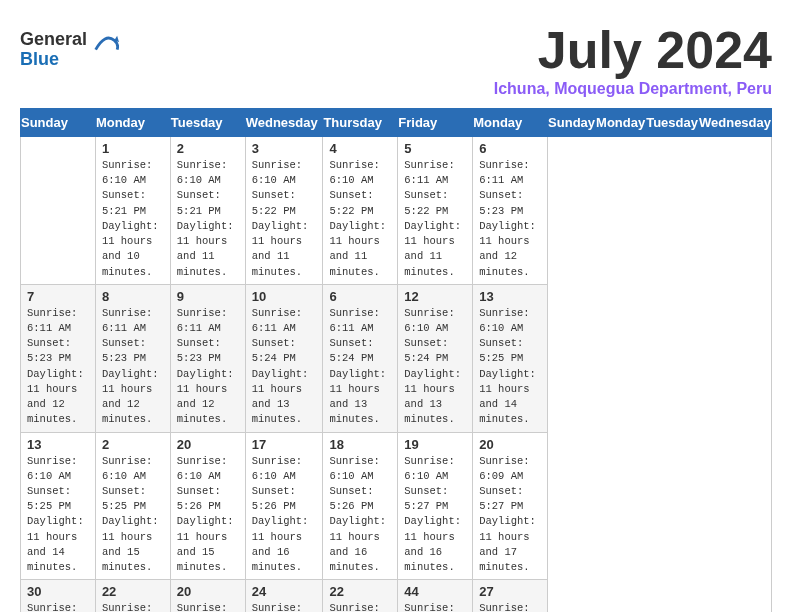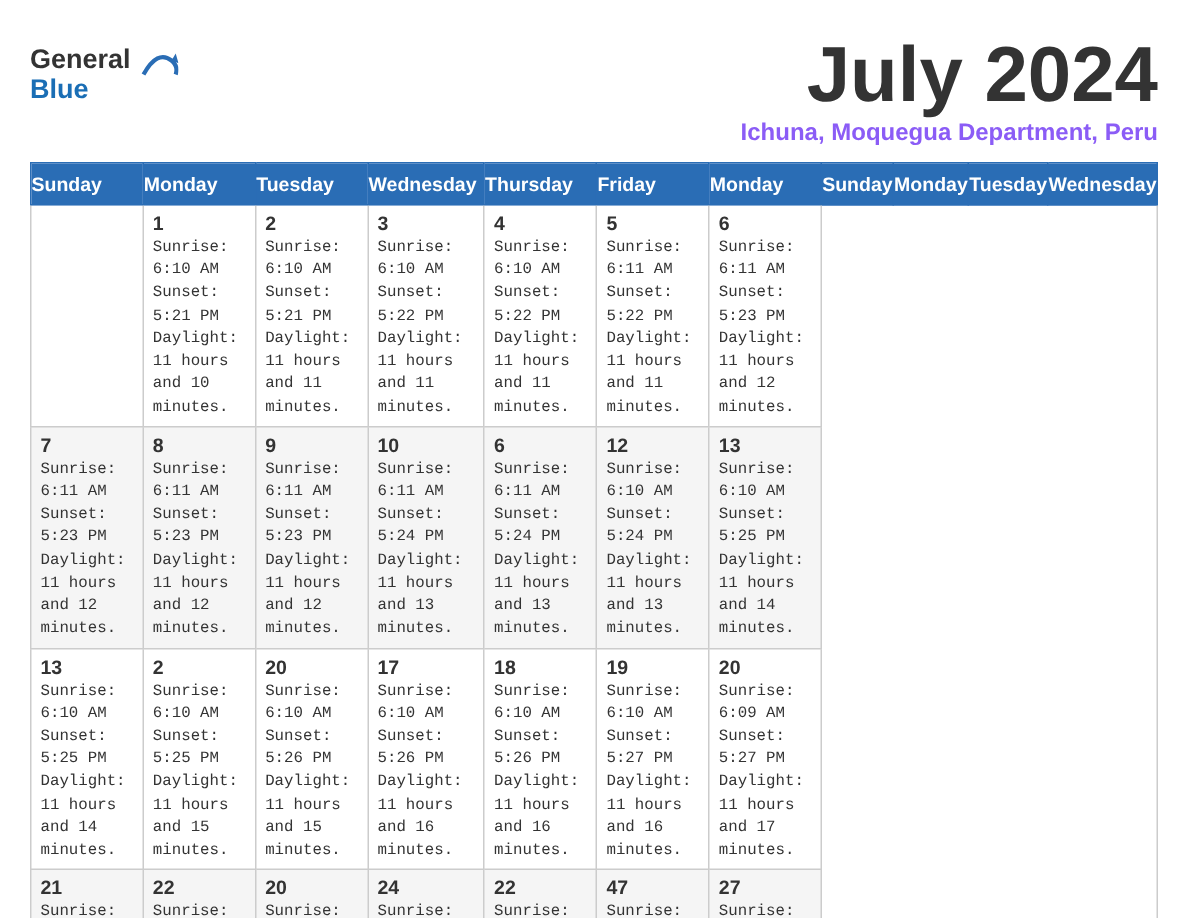--- a/index.html
+++ b/index.html
@@ -220,41 +220,41 @@
           <span class="day-number">19</span>
           <div class="day-detail">Sunrise: 6:10 AM<br>Sunset: 5:27 PM<br>Daylight: 11 hours and 16 minutes.</div>
         </td>
         <td>
           <span class="day-number">20</span>
           <div class="day-detail">Sunrise: 6:09 AM<br>Sunset: 5:27 PM<br>Daylight: 11 hours and 17 minutes.</div>
         </td>
       </tr>
       <tr style="background-color: rgb(245, 245, 245);">
         <td>
-          <span class="day-number">21</span>
+          <span class="day-number">30</span>
           <div class="day-detail">Sunrise: 6:09 AM<br>Sunset: 5:27 PM<br>Daylight: 11 hours and 17 minutes.</div>
         </td>
         <td>
           <span class="day-number">22</span>
           <div class="day-detail">Sunrise: 6:09 AM<br>Sunset: 5:27 PM<br>Daylight: 11 hours and 18 minutes.</div>
         </td>
         <td>
           <span class="day-number">20</span>
           <div class="day-detail">Sunrise: 6:09 AM<br>Sunset: 5:28 PM<br>Daylight: 11 hours and 18 minutes.</div>
         </td>
         <td>
           <span class="day-number">24</span>
           <div class="day-detail">Sunrise: 6:09 AM<br>Sunset: 5:28 PM<br>Daylight: 11 hours and 19 minutes.</div>
         </td>
         <td>
           <span class="day-number">22</span>
           <div class="day-detail">Sunrise: 6:08 AM<br>Sunset: 5:28 PM<br>Daylight: 11 hours and 20 minutes.</div>
         </td>
         <td>
-          <span class="day-number">47</span>
+          <span class="day-number">44</span>
           <div class="day-detail">Sunrise: 6:08 AM<br>Sunset: 5:29 PM<br>Daylight: 11 hours and 20 minutes.</div>
         </td>
         <td>
           <span class="day-number">27</span>
           <div class="day-detail">Sunrise: 6:08 AM<br>Sunset: 5:29 PM<br>Daylight: 11 hours and 21 minutes.</div>
         </td>
       </tr>
     </tbody>
 </table>
 

